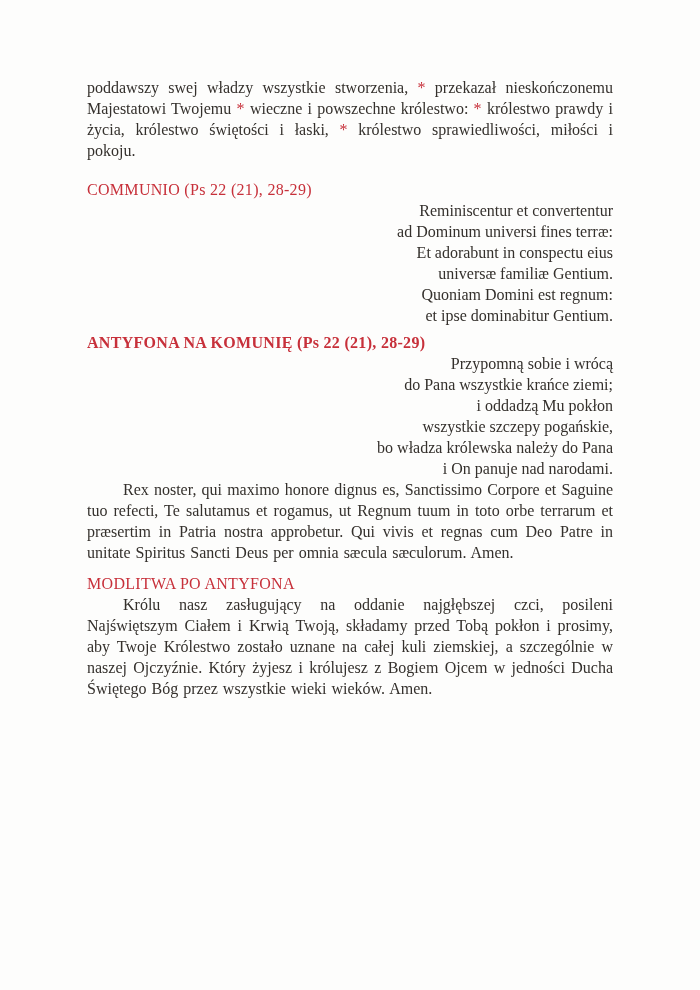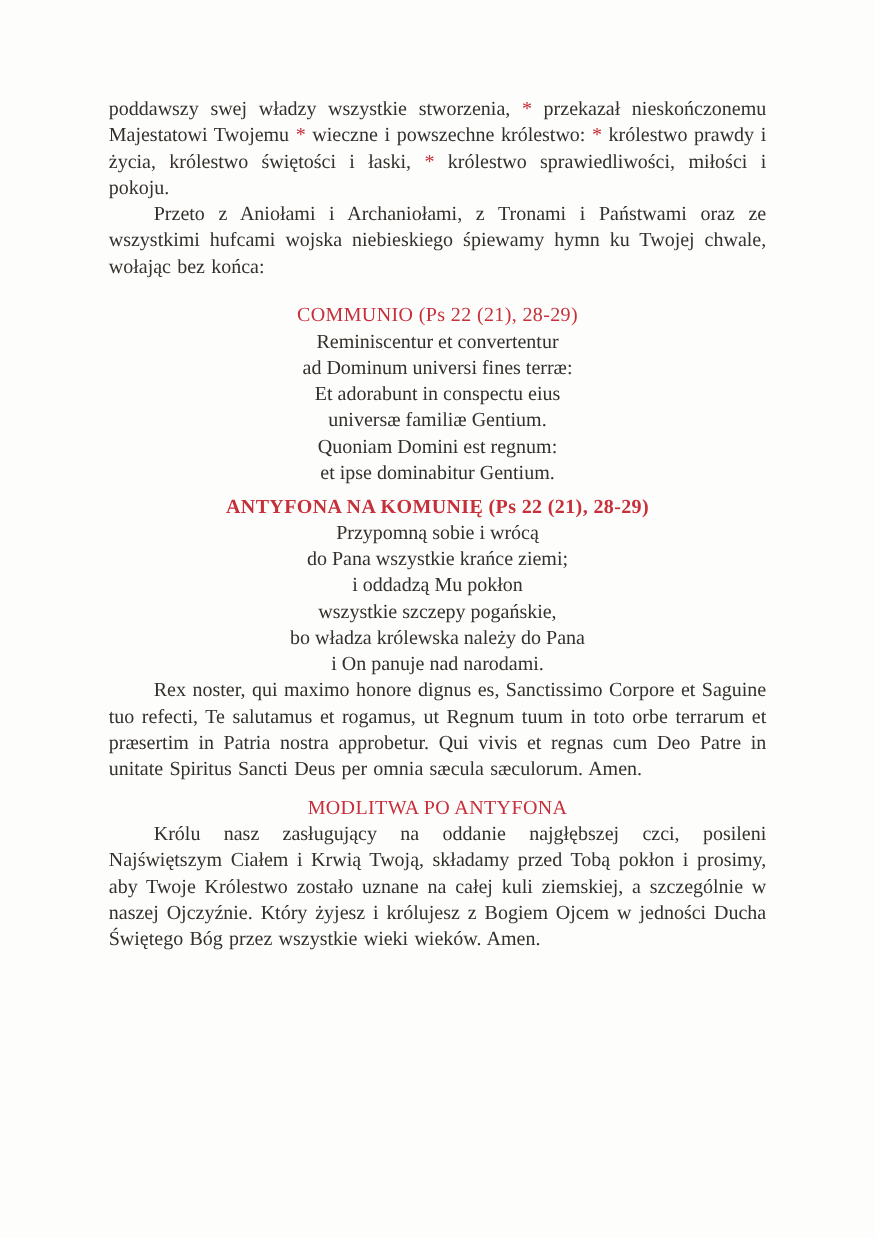--- a/index.html
+++ b/index.html
@@ -35,44 +35,42 @@
     line-height: 21px;
   }
   .para {
     text-align: justify;
     word-spacing: 1px;
   }
   .para.indent {
     text-indent: 36px;
   }
   .verse {
-    text-align: center;
+    text-align: right;
   }
   .heading {
     color: var(--accent, #c7303a);
     letter-spacing: 0.3px;
-    text-align: center;
   }
   .ast {
     color: var(--accent, #c7303a);
   }
   .h-communio    { margin-top: 18px; }
   .h-antyfona    { margin-top: 6px; font-weight: bold; }
   .h-postcommunio{ margin-top: 29px; }
   .h-modlitwa    { margin-top: 10px; }
 </style>
 </head>
 <body>
 
 <div class="page" style="--paper: #fdfdfc; --ink: #34302c; --accent: #c7303a;">
   <div class="content">
 
     <p class="para">poddawszy swej władzy wszystkie stworzenia, <span class="ast">*</span> przekazał nieskończonemu Majestatowi Twojemu <span class="ast">*</span> wieczne i powszechne królestwo: <span class="ast">*</span> królestwo prawdy i życia, królestwo świętości i łaski, <span class="ast">*</span> królestwo sprawiedliwości, miłości i pokoju.</p>
 
-    <p class="para indent">Przeto z Aniołami i Archaniołami, z Tronami i Państwami oraz ze wszystkimi hufcami wojska niebieskiego śpiewamy hymn ku Twojej chwale, wołając bez końca:</p>
 
 
     <h2 class="heading h-communio">COMMUNIO (Ps 22 (21), 28-29)</h2>
 
     <div class="verse">Reminiscentur et convertentur<br>ad Dominum universi fines terræ:<br>Et adorabunt in conspectu eius<br>universæ familiæ Gentium.<br>Quoniam Domini est regnum:<br>et ipse dominabitur Gentium.</div>
 
     <h2 class="heading h-antyfona">ANTYFONA NA KOMUNIĘ (Ps 22 (21), 28-29)</h2>
 
     <div class="verse">Przypomną sobie i wrócą<br>do Pana wszystkie krańce ziemi;<br>i oddadzą Mu pokłon<br>wszystkie szczepy pogańskie,<br>bo władza królewska należy do Pana<br>i On panuje nad narodami.</div>
 

